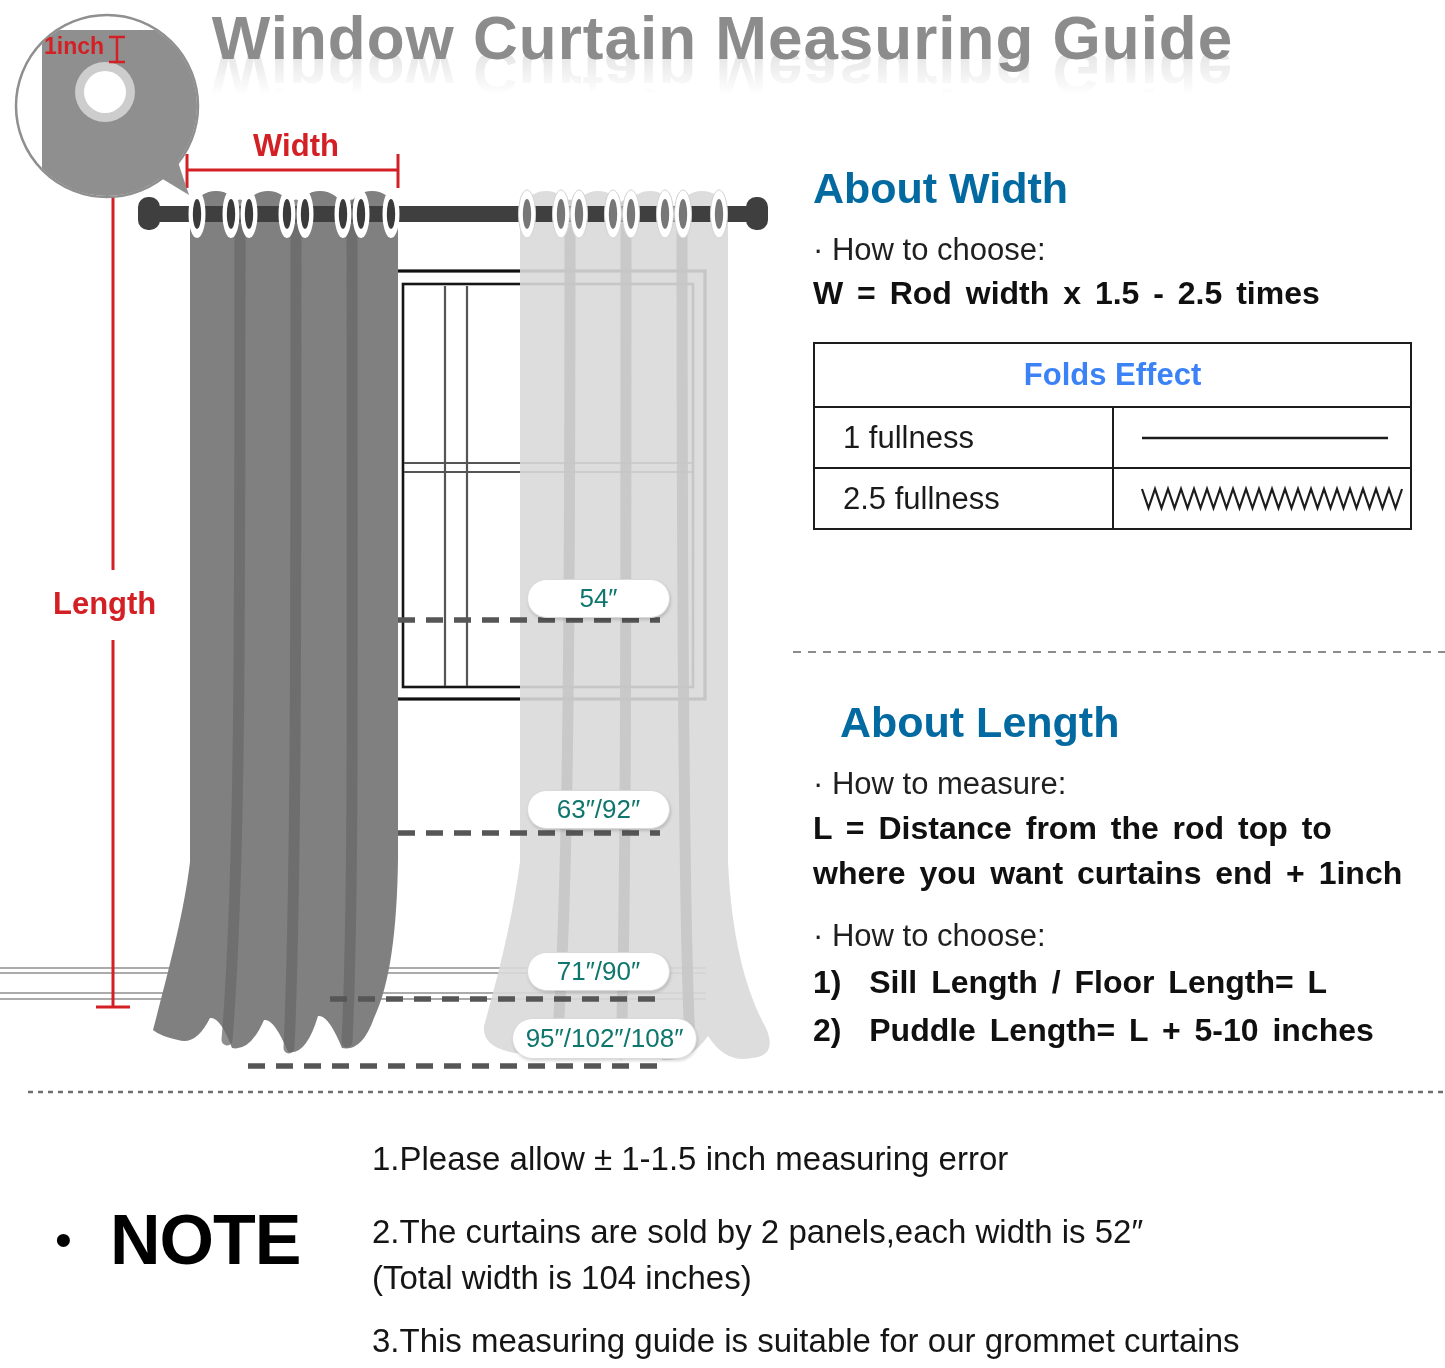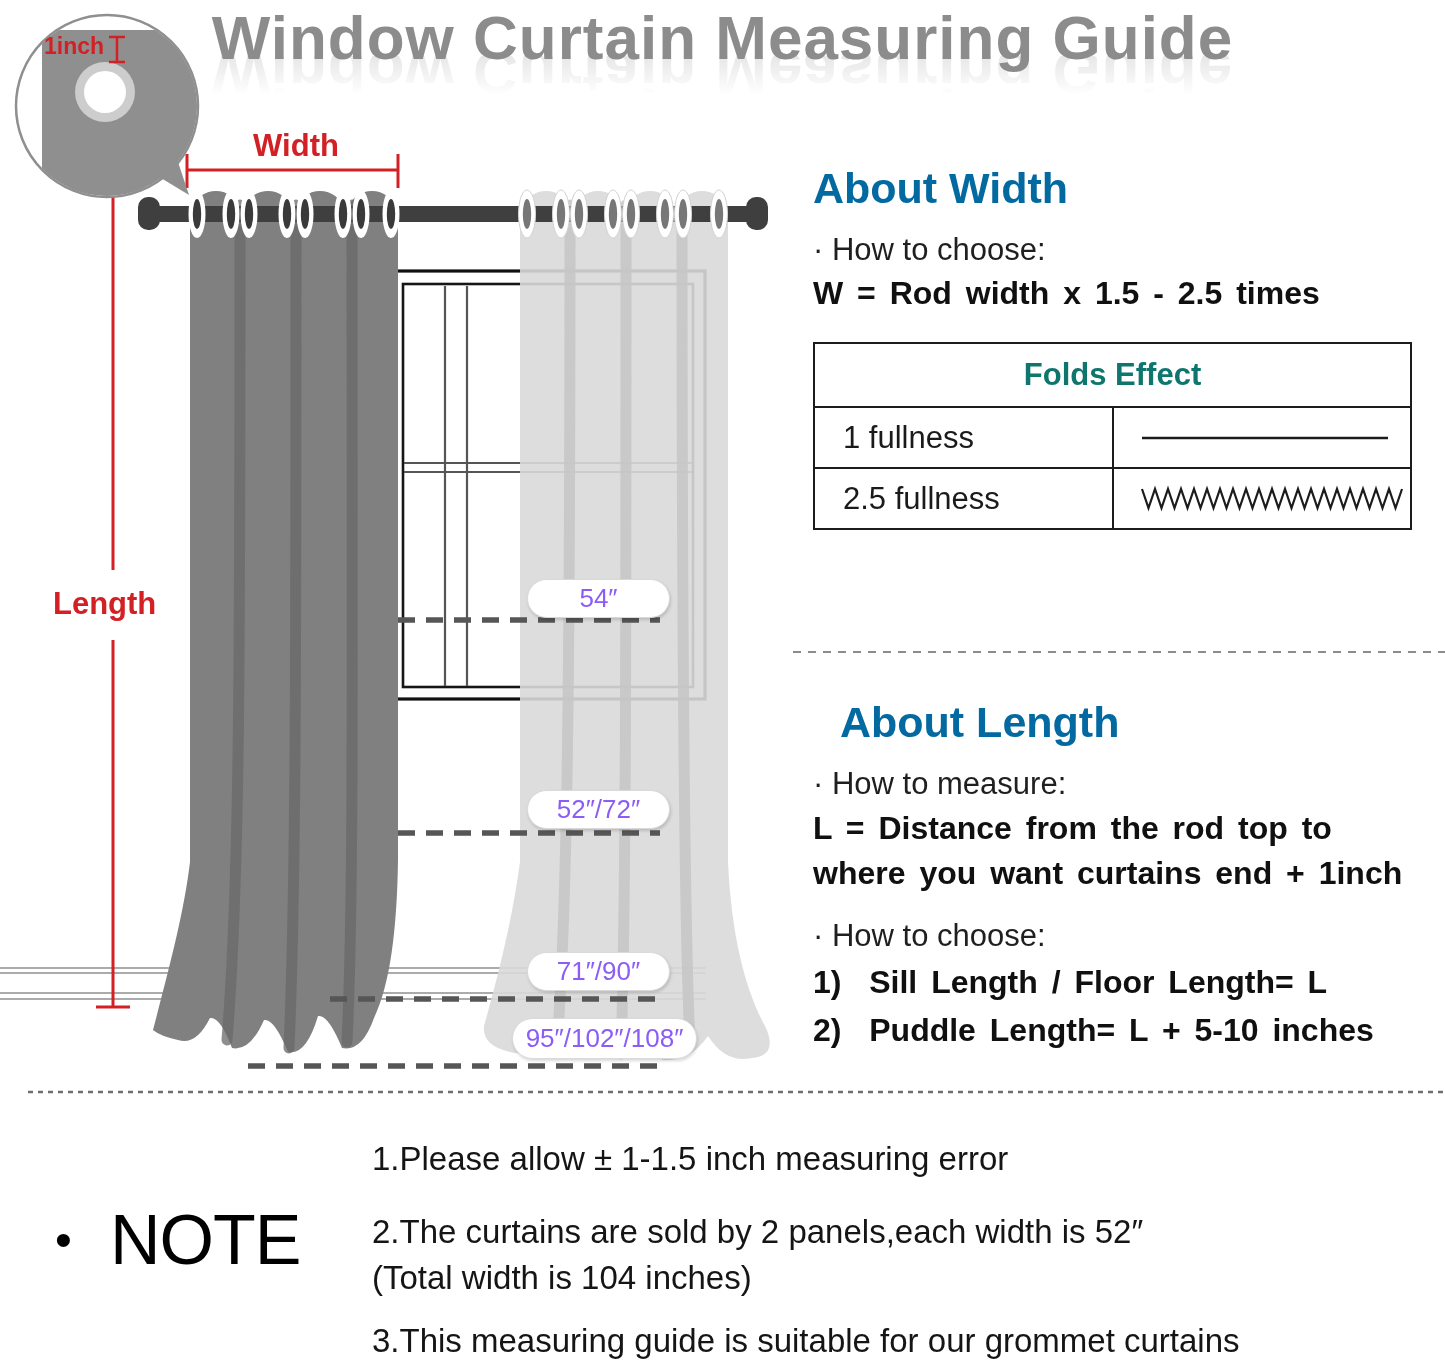--- a/index.html
+++ b/index.html
@@ -14,38 +14,38 @@
               color:#8c8c8c;letter-spacing:1px;transform:scaleY(-1);opacity:.28;height:52px;overflow:hidden;
               -webkit-mask-image:linear-gradient(to top,rgba(0,0,0,.75),transparent 75%);
               mask-image:linear-gradient(to top,rgba(0,0,0,.75),transparent 75%);}
 
   .red{color:#d32025;font-weight:700;}
   .lbl-1inch{left:44px;top:33px;font-size:23px;}
   .lbl-width{left:251px;top:128px;font-size:31px;width:90px;text-align:center;}
   .lbl-length{left:53px;top:586px;font-size:31px;}
 
   .pill{position:absolute;z-index:2;display:flex;align-items:center;justify-content:center;
-        background:#ffffff;border:1px solid #d9d9d9;border-radius:22px;color:#8b5cf6;
+        background:#ffffff;border:1px solid #d9d9d9;border-radius:22px;color:#0f766e;
         font-size:26px;box-shadow:1px 2px 3px rgba(0,0,0,.15);}
 
   .h1{font-size:43px;font-weight:700;color:#0369a1;}
   .body-line{font-size:31px;font-weight:400;color:#1f1f1f;}
   .formula{font-size:32px;font-weight:600;color:#101010;word-spacing:5px;}
   .pre{white-space:pre;}
 
   table.folds{position:absolute;left:813px;top:342px;z-index:2;border-collapse:collapse;
               width:599px;table-layout:fixed;}
   table.folds th,table.folds td{border:2.5px solid #1c1c1c;padding:0;}
-  table.folds th{height:62px;font-size:31px;font-weight:600;color:#0f766e;}
+  table.folds th{height:62px;font-size:31px;font-weight:600;color:#3b82f6;}
   table.folds td.lab{width:278px;font-size:31px;font-weight:400;padding-left:28px;height:59px;}
   table.folds td.fx{vertical-align:middle;}
   table.folds td.fx svg{display:block;margin-left:22px;}
 
   .note-bullet{left:55px;top:1212px;font-size:48px;color:#000;}
-  .note-head{left:110px;top:1200px;font-size:70px;font-weight:400;color:#000;letter-spacing:-1px;}
+  .note-head{left:110px;top:1200px;font-size:70px;font-weight:700;color:#000;letter-spacing:-1px;}
   .note-item{font-size:33px;color:#151515;}
 </style>
 </head>
 <body>
 
 <svg id="art" width="1445" height="1368" viewBox="0 0 1445 1368" xmlns="http://www.w3.org/2000/svg">
 
   <g stroke="#8f8f8f" stroke-width="1.6">
     <line x1="0" y1="968" x2="706" y2="968"></line>
     <line x1="0" y1="973" x2="706" y2="973"></line>
@@ -192,21 +192,21 @@
 </svg>
 
 <div class="txt page-title">Window Curtain Measuring Guide</div>
 <div class="txt page-title-reflect">Window Curtain Measuring Guide</div>
 
 <div class="txt red lbl-1inch">1inch</div>
 <div class="txt red lbl-width">Width</div>
 <div class="txt red lbl-length">Length</div>
 
 <div class="pill" style="left:527px;top:579px;width:141px;height:37px;">54″</div>
-<div class="pill" style="left:527px;top:790px;width:141px;height:37px;">52″/72″</div>
+<div class="pill" style="left:527px;top:790px;width:141px;height:37px;">63″/92″</div>
 <div class="pill" style="left:527px;top:952px;width:141px;height:37px;">71″/90″</div>
 <div class="pill" style="left:512px;top:1018px;width:183px;height:39px;">95″/102″/108″</div>
 
 <div class="txt h1" style="left:813px;top:164px;">About Width</div>
 <div class="txt body-line" style="left:813px;top:232px;">· How to choose:</div>
 <div class="txt formula" style="left:813px;top:275px;">W = Rod width x 1.5 - 2.5 times</div>
 
 <table class="folds">
   <tbody>
       <tr>

